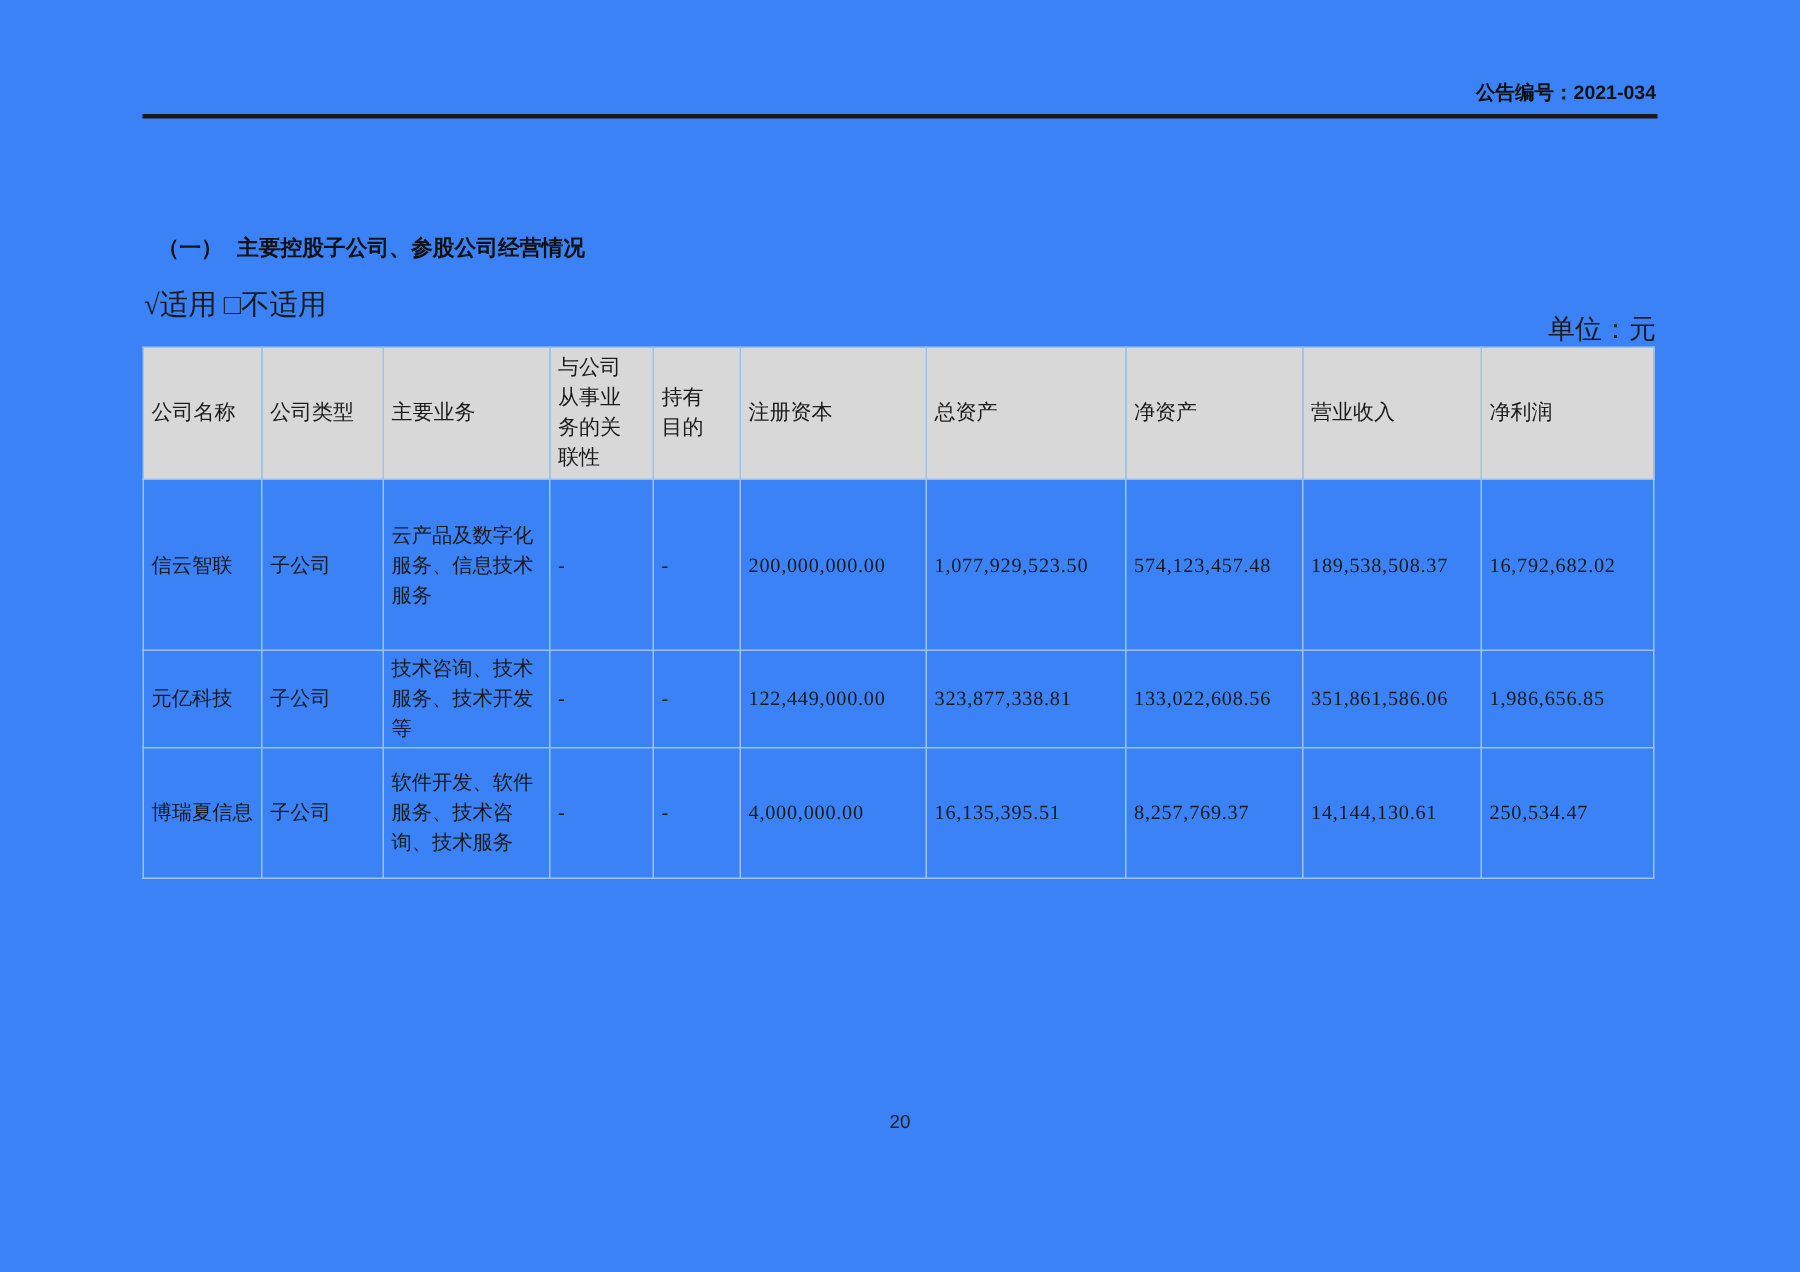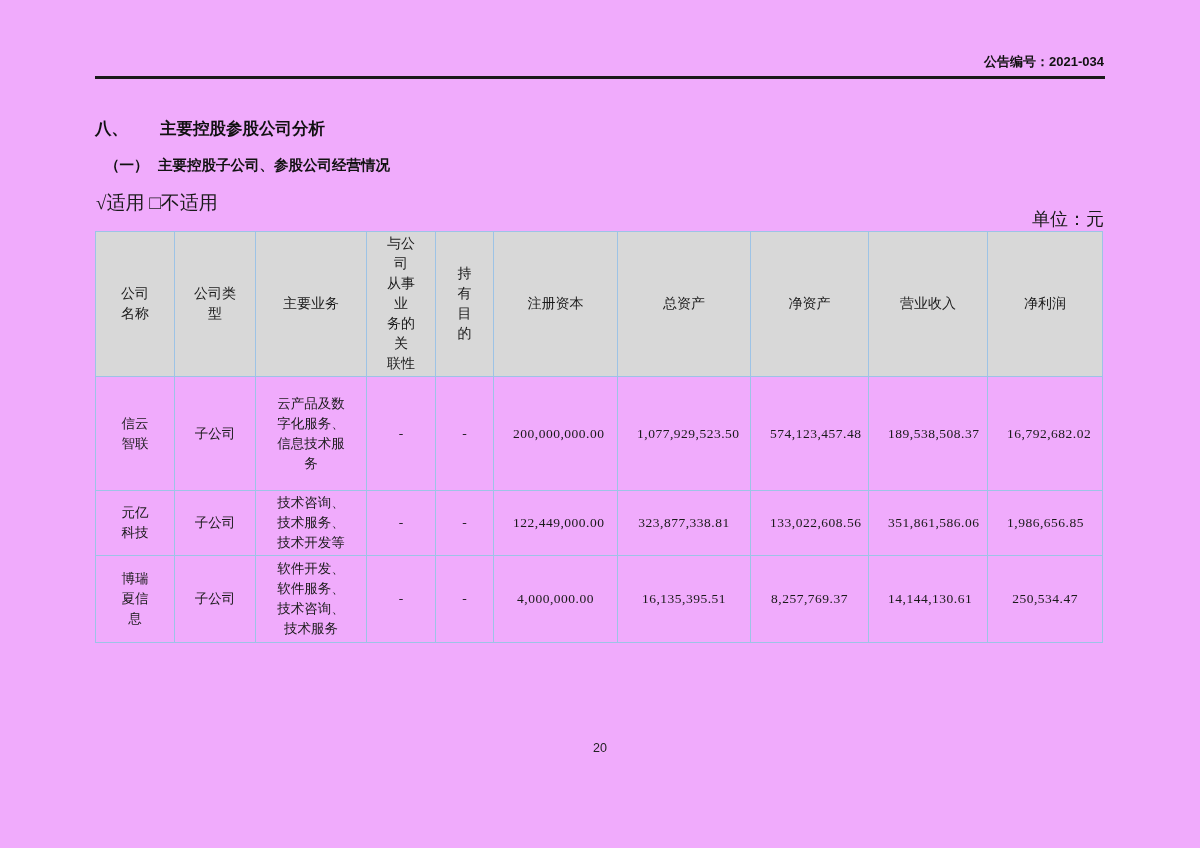--- a/index.html
+++ b/index.html
@@ -2,21 +2,21 @@
 <html><head>
 <meta charset="utf-8">
 <style>
   * { margin: 0; padding: 0; box-sizing: border-box; }
   html, body { background: #888; }
   .page {
     position: relative;
     width: 1200px;
     height: 848px;
     margin: 0 auto;
-    background: #f0abfc;
+    background: #3b82f6;
     font-family: "Liberation Serif", "DejaVu Serif", serif;
     color: #1a1a1a;
     overflow: hidden;
   }
   .announcement {
     position: absolute;
     top: 53px;
     right: 96px;
     font-family: "Liberation Sans", "DejaVu Sans", sans-serif;
     font-weight: bold;
@@ -67,23 +67,23 @@
     position: absolute;
     top: 231px;
     left: 95px;
     width: 1007px;
     border-collapse: collapse;
     table-layout: fixed;
     font-size: 13.5px;
   }
   .main-table th, .main-table td {
     border: 1px solid #9DC3E6;
-    text-align: center;
+    text-align: left;
     vertical-align: middle;
-    padding: 2px 19px;
+    padding: 2px 5px;
     font-weight: normal;
     line-height: 20px;
   }
   .main-table th {
     background: #D8D8D8;
     white-space: pre-line;
     font-size: 14px;
   }
   .main-table tr.hdr   { height: 88px; }
   .main-table tr.r1    { height: 114px; }
@@ -103,23 +103,20 @@
   }
 </style>
 </head>
 <body>
 
 <div class="page">
 
   <div class="announcement">公告编号：2021-034</div>
   <div class="top-rule"></div>
 
-  <div class="h1">
-    <span class="sec-no">八、</span><span>主要控股参股公司分析</span>
-  </div>
 
   <div class="h2">
     <span class="sec-no">（一）</span><span>主要控股子公司、参股公司经营情况</span>
   </div>
 
   <div class="applicability">√适用 □不适用</div>
 
   <div class="unit-label">单位：元</div>
 
   <table class="main-table">

